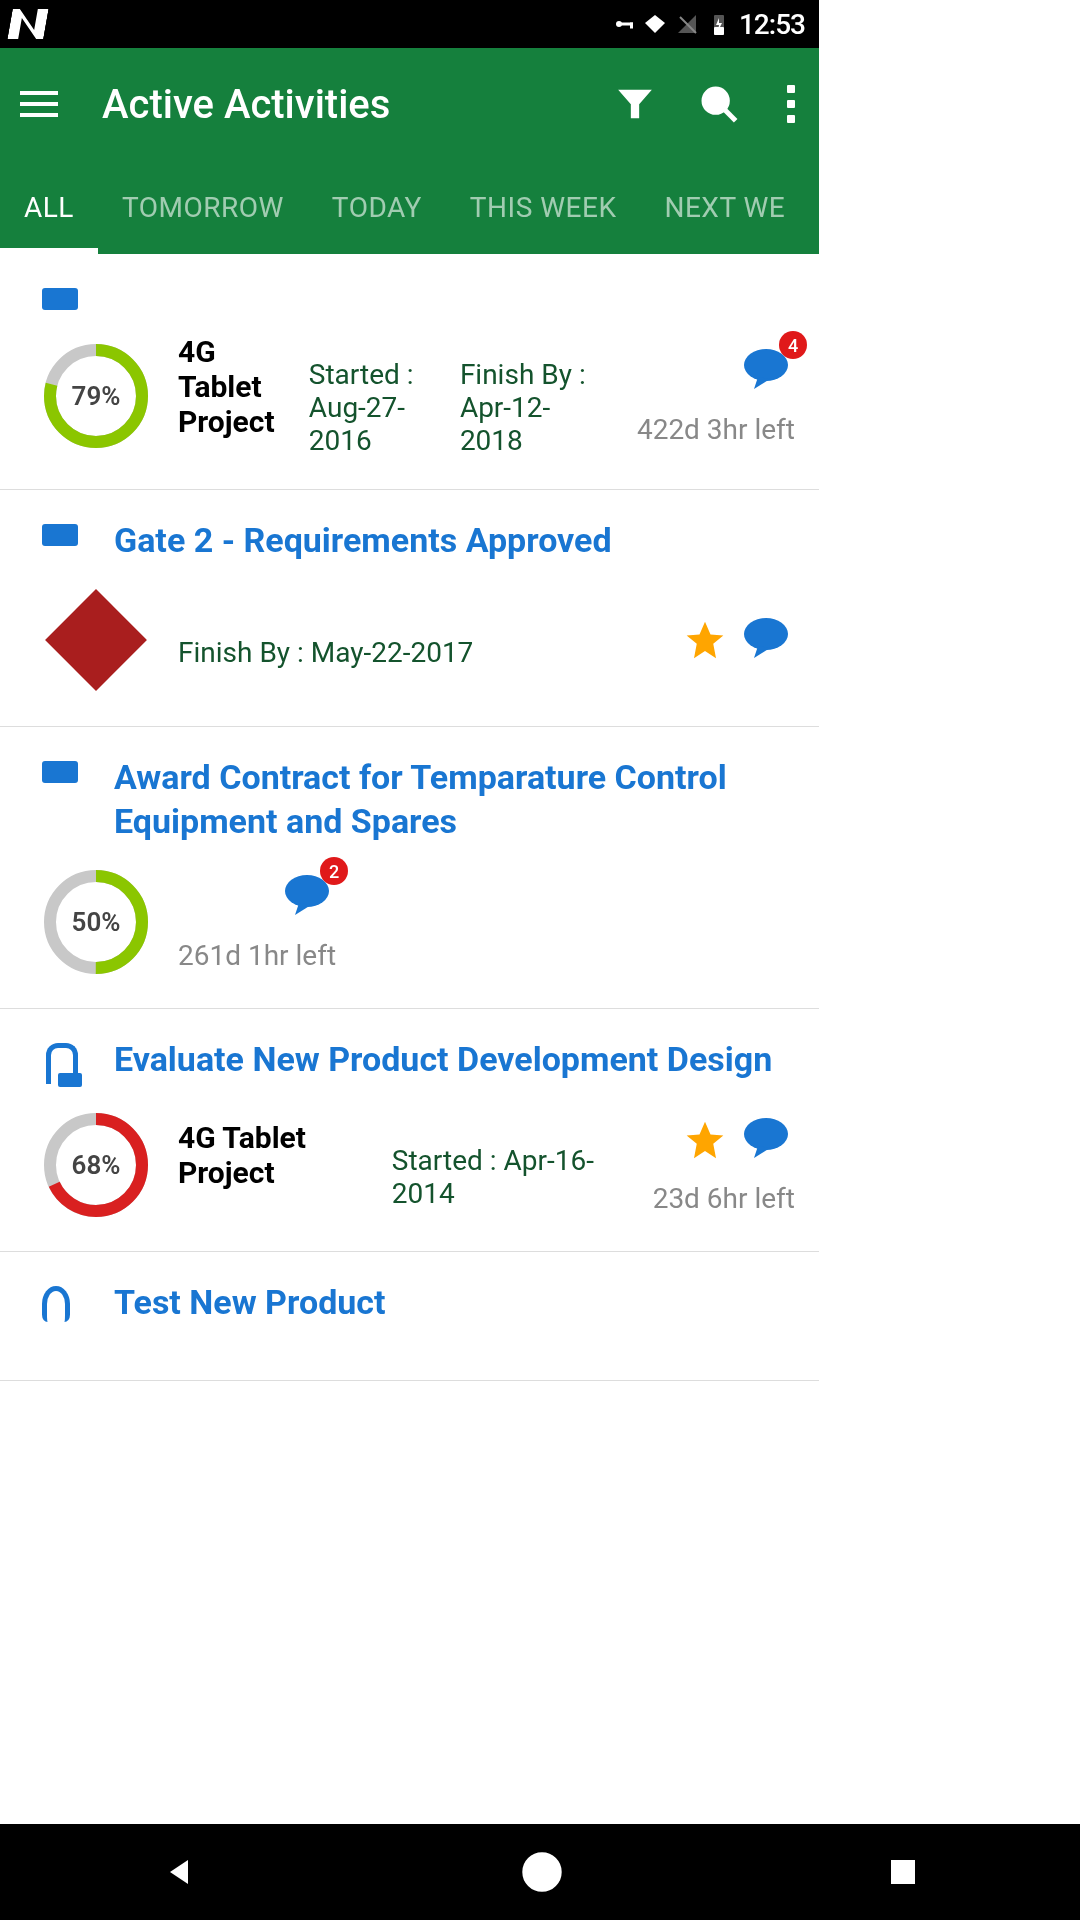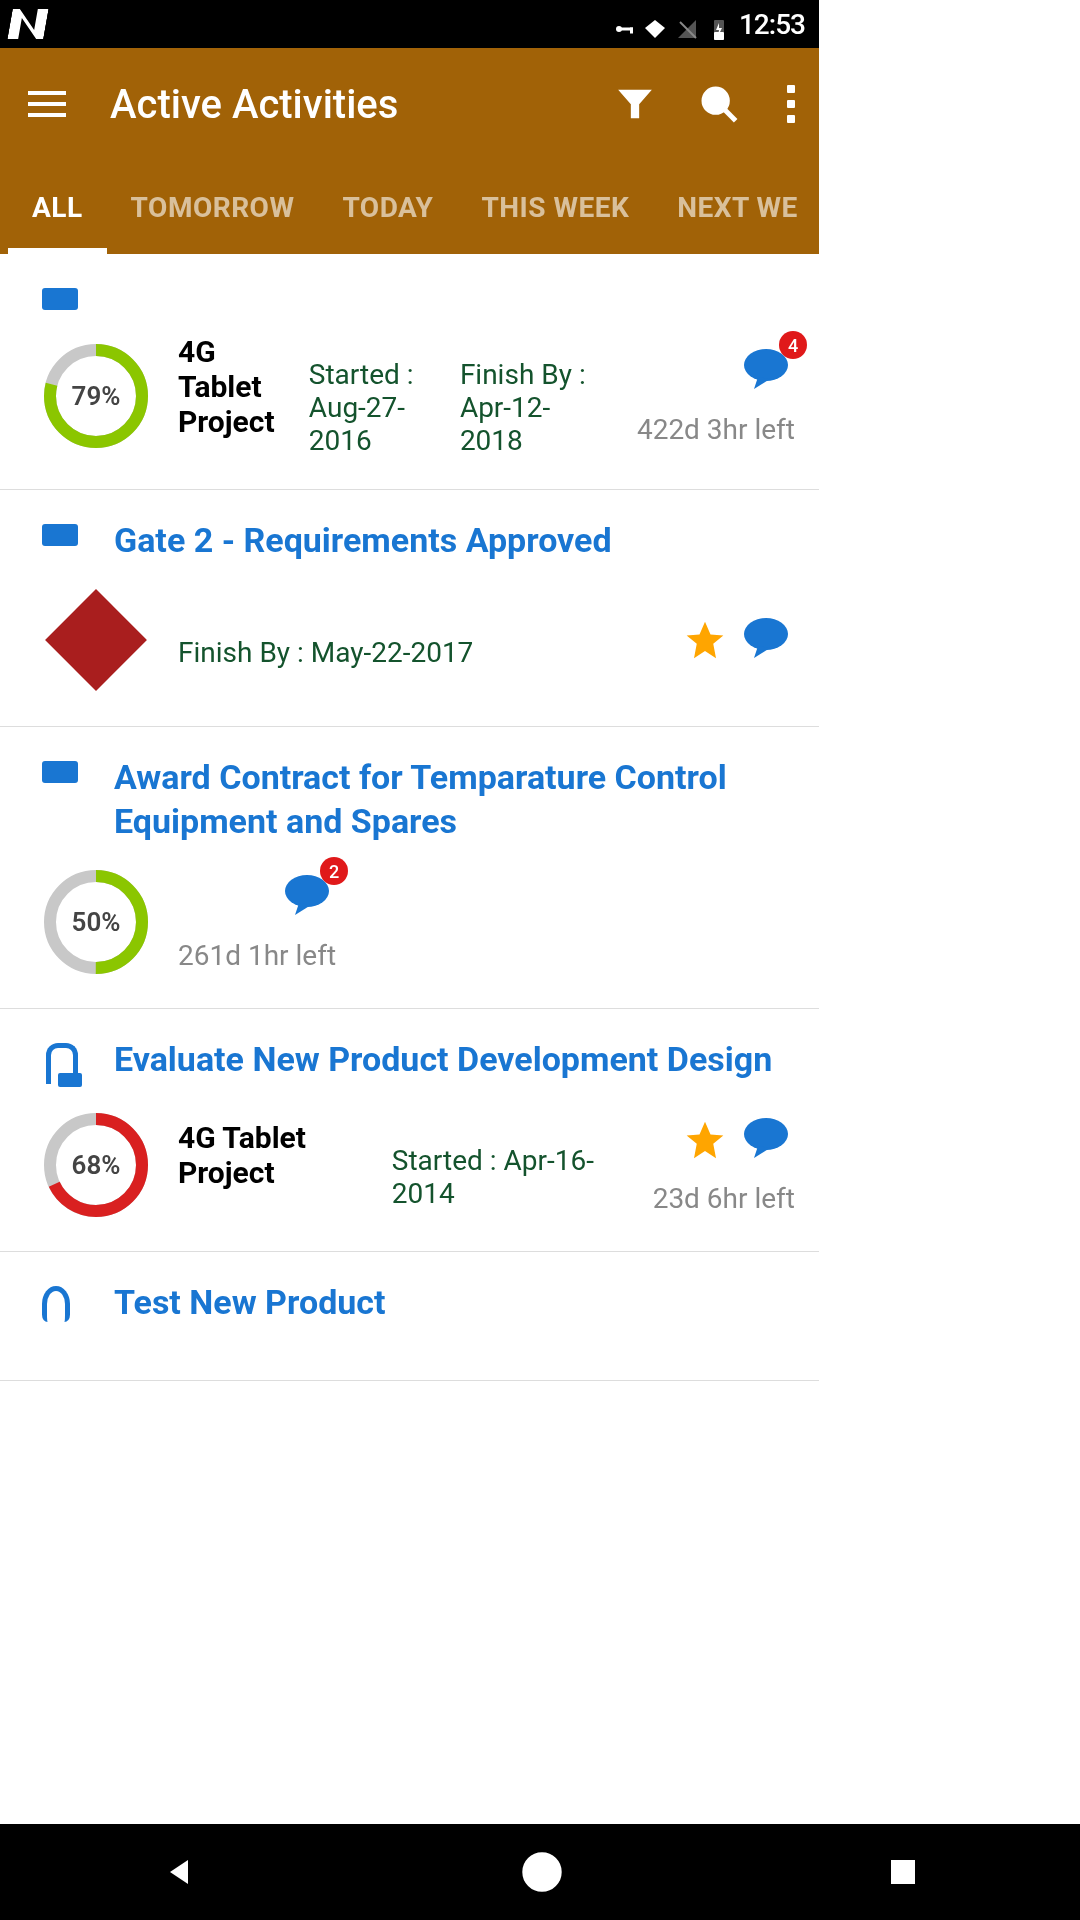--- a/index.html
+++ b/index.html
@@ -20,28 +20,27 @@
   color: #fff;
 }
 .status-left { display: flex; align-items: center; }
 .n-logo {
   width: 36px;
   height: 30px;
   background: #fff;
   clip-path: polygon(0 0, 20% 0, 70% 70%, 70% 0, 100% 0, 100% 100%, 80% 100%, 30% 30%, 30% 100%, 0 100%);
   transform: skewX(-10deg);
 }
-.status-right { display: flex; align-items: flex-end; gap: 8px; }
+.status-right { display: flex; align-items: center; gap: 8px; }
 .status-time { font-size: 28px; font-weight: 500; letter-spacing: -1px; }
 .status-icon { width: 24px; height: 24px; fill: #fff; }
 .status-icon.dim { fill: #777; }
 .app-bar {
-  background: #a16207;
+  background: #15803d;
   color: #fff;
-  padding-left: 8px;
 }
 .app-bar-main {
   height: 112px;
   display: flex;
   align-items: center;
   padding: 0 20px;
 }
 .hamburger { width: 38px; display: flex; flex-direction: column; gap: 7px; margin-right: 44px; cursor: pointer; }
 .hamburger span { height: 4px; background: #fff; }
 .app-title { font-size: 40px; font-weight: 500; flex: 1; }
@@ -54,21 +53,21 @@
   height: 94px;
   align-items: center;
   overflow-x: hidden;
 }
 .tab {
   padding: 0 24px;
   height: 100%;
   display: flex;
   align-items: center;
   font-size: 28px;
-  font-weight: 700;
+  font-weight: 400;
   color: rgba(255,255,255,0.6);
   white-space: nowrap;
   cursor: pointer;
   letter-spacing: 0.5px;
 }
 .tab.active {
   color: #fff;
   border-bottom: 6px solid #fff;
   padding-top: 6px;
 }

